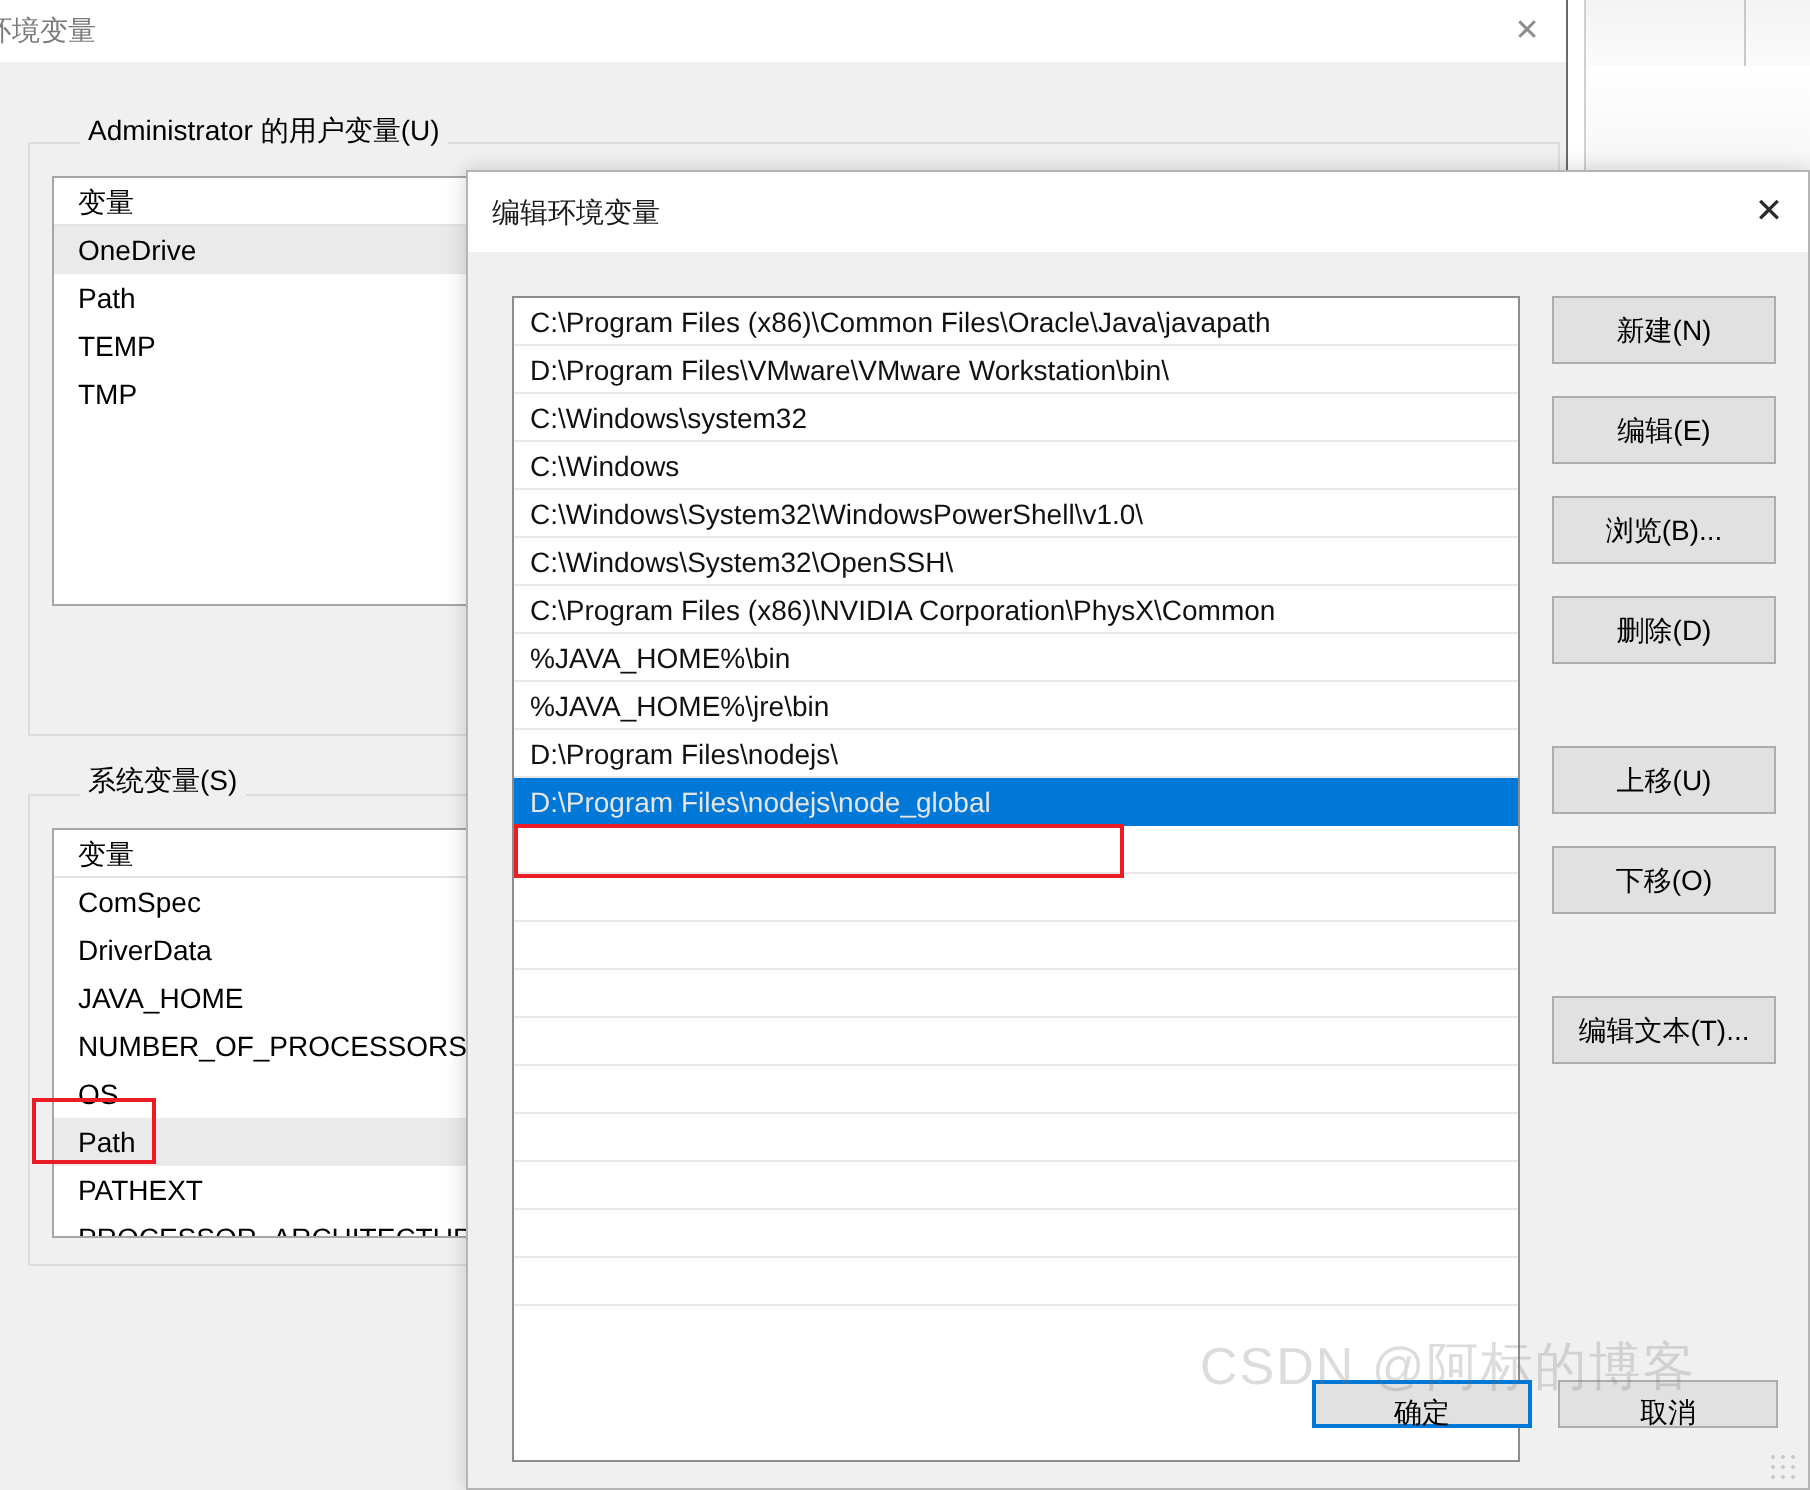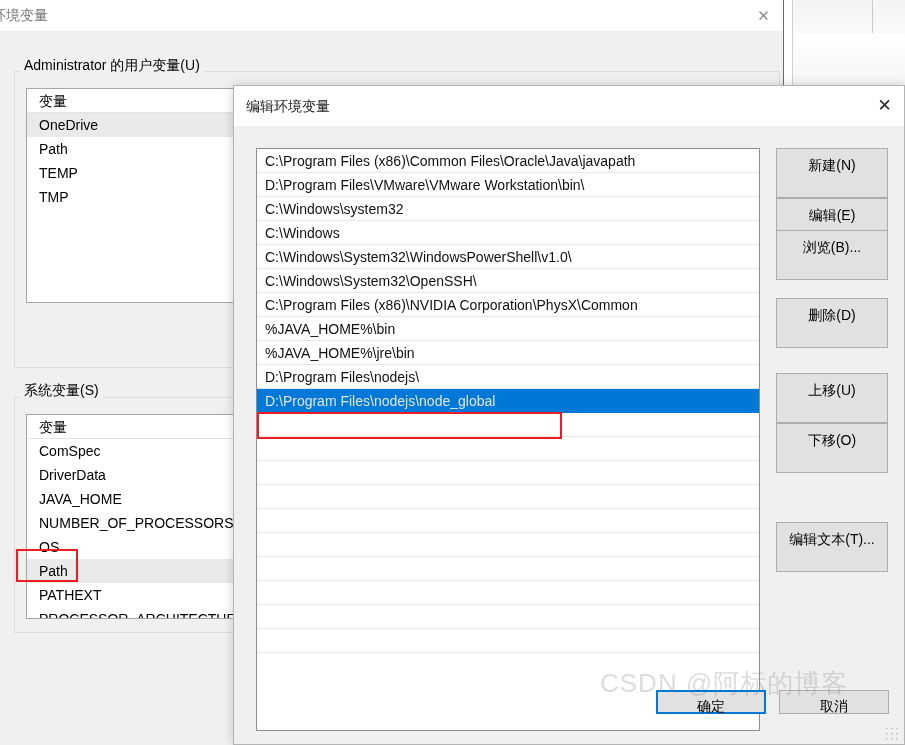--- a/index.html
+++ b/index.html
@@ -30,21 +30,21 @@
     background:#f0f0f0;border-right:1px solid #6a6a6a;box-sizing:border-box;}
   #env-titlebar{position:absolute;left:0;top:0;width:783px;height:31px;background:#ffffff;}
   #env-title{position:absolute;left:-8px;top:0px;height:31px;line-height:31px;
     font-size:14px;color:#7a7a7a;white-space:nowrap;}
   #env-close{position:absolute;left:744px;top:0;width:39px;height:31px;
     line-height:31px;text-align:center;color:#8e8e8e;font-size:15px;}
 
   
   .groupbox{position:absolute;border:1px solid #dcdcdc;box-sizing:border-box;background:transparent;}
   .group-legend{position:absolute;background:#f0f0f0;padding:0 4px;font-size:14px;color:#000;
-    white-space:nowrap;}
+    white-space:nowrap;margin-left:20px;}
 
   
   .var-list{position:absolute;background:#ffffff;border:1px solid #a6a6a6;
     box-sizing:border-box;overflow:hidden;}
   .var-row{height:24px;line-height:24px;padding-left:12px;font-size:14px;white-space:nowrap;
     box-sizing:border-box;}
   .var-row.header{background:#ffffff;border-bottom:1px solid #e3e3e3;}
   .var-row.sel{background:#eaeaea;}
 
   .redbox{position:absolute;border:2px solid #ec1c24;box-sizing:border-box;pointer-events:none;}
@@ -58,21 +58,21 @@
   #dlg-close{position:absolute;left:631px;top:0;width:39px;height:40px;line-height:40px;
     text-align:center;font-size:17px;color:#2b2b2b;}
 
   #path-listbox{position:absolute;left:22px;top:62px;width:504px;height:583px;
     background:#ffffff;border:1px solid #8d8d8d;box-sizing:border-box;overflow:hidden;}
   .path-row{height:24px;line-height:24px;padding-left:8px;font-size:14px;white-space:nowrap;
     border-bottom:1px solid #e8e8e8;box-sizing:border-box;color:#111;}
   .path-row.selected{background:#0078d7;color:#e5e5e5;border-bottom:1px solid #0078d7;}
   .path-row.blank{color:transparent;}
 
-  .side-btn{position:absolute;left:542px;width:112px;height:50px;
+  .side-btn{position:absolute;left:542px;width:112px;height:34px;
     background:#e1e1e1;border:1px solid #adadad;box-sizing:border-box;
     font-size:14px;color:#000;text-align:center;line-height:32px;
     font-family:"Liberation Sans","DejaVu Sans",sans-serif;}
 
   .foot-btn{position:absolute;width:110px;height:24px;background:#e1e1e1;
     border:1px solid #adadad;box-sizing:border-box;font-size:14px;color:#000;
     text-align:center;line-height:30px;}
   .foot-btn.default{border:2px solid #0078d7;line-height:28px;}
 
   
@@ -159,24 +159,24 @@
     <div class="path-row blank">&nbsp;</div>
     <div class="path-row blank">&nbsp;</div>
     <div class="path-row blank">&nbsp;</div>
     <div class="path-row blank">&nbsp;</div>
   </div>
 
   <div class="redbox" style="left:23px;top:326px;width:305px;height:27px;"></div>
 
   <div class="side-btn" style="top:62px;">新建(N)</div>
   <div class="side-btn" style="top:112px;">编辑(E)</div>
-  <div class="side-btn" style="top:144px;">浏览(B)...</div>
+  <div class="side-btn" style="top:162px;">浏览(B)...</div>
   <div class="side-btn" style="top:212px;">删除(D)</div>
   <div class="side-btn" style="top:287px;">上移(U)</div>
   <div class="side-btn" style="top:337px;">下移(O)</div>
-  <div class="side-btn" style="top:436px;">编辑文本(T)...</div>
+  <div class="side-btn" style="top:412px;">编辑文本(T)...</div>
 
   <div class="foot-btn default" style="left:422px;top:604px;">确定</div>
   <div class="foot-btn" style="left:545px;top:604px;">取消</div>
 </div>
 
 <div id="watermark">CSDN @阿标的博客</div>
 <div id="wm-dots"></div>
 
 </body></html>

